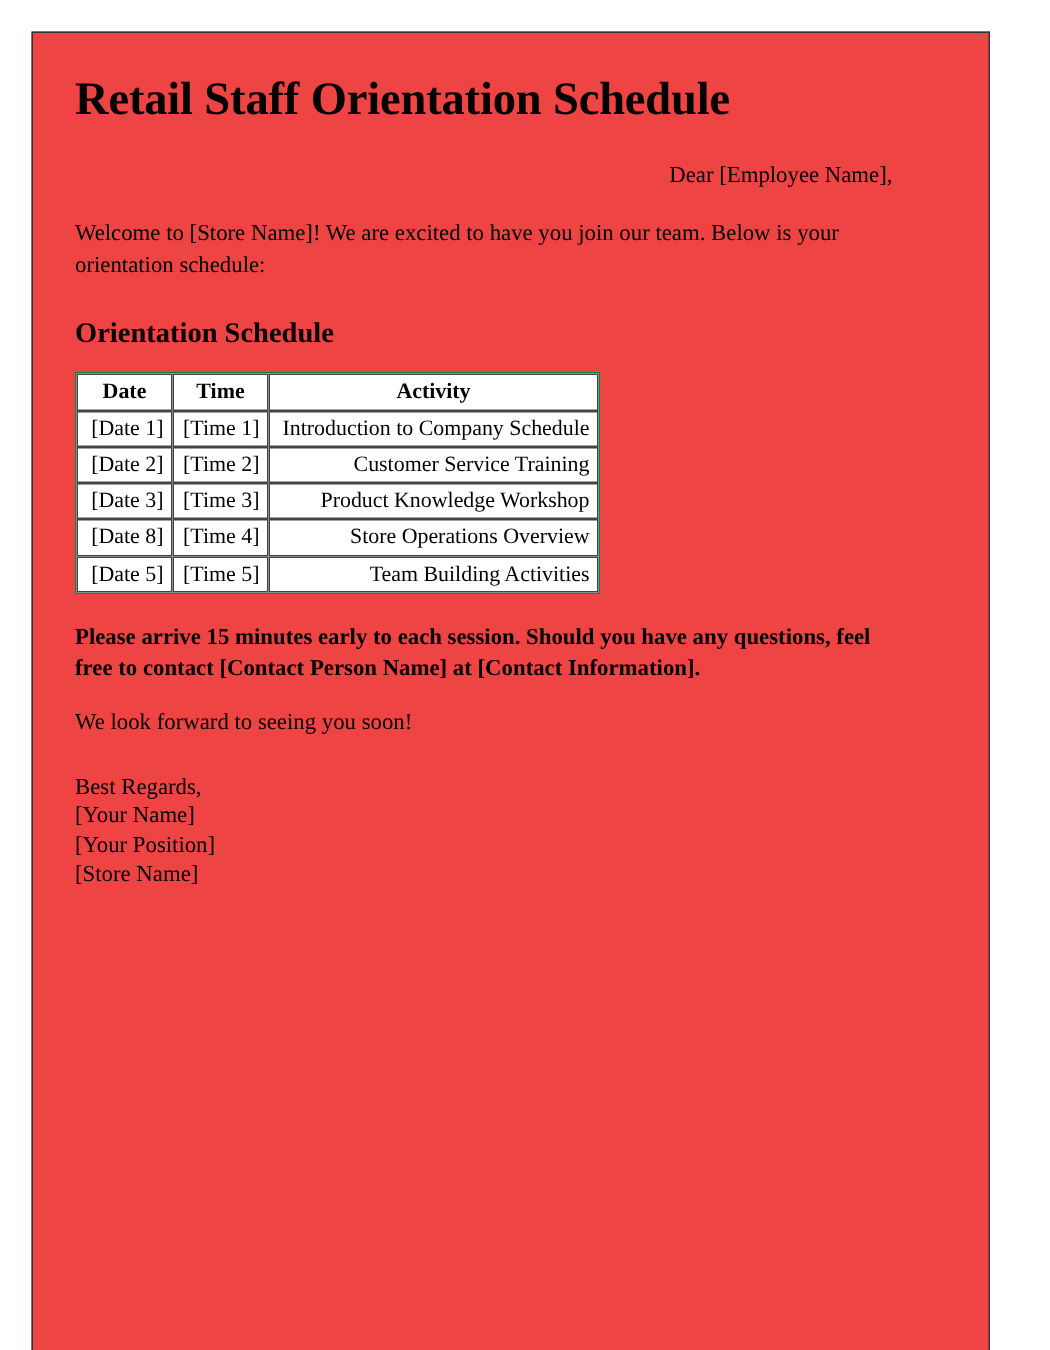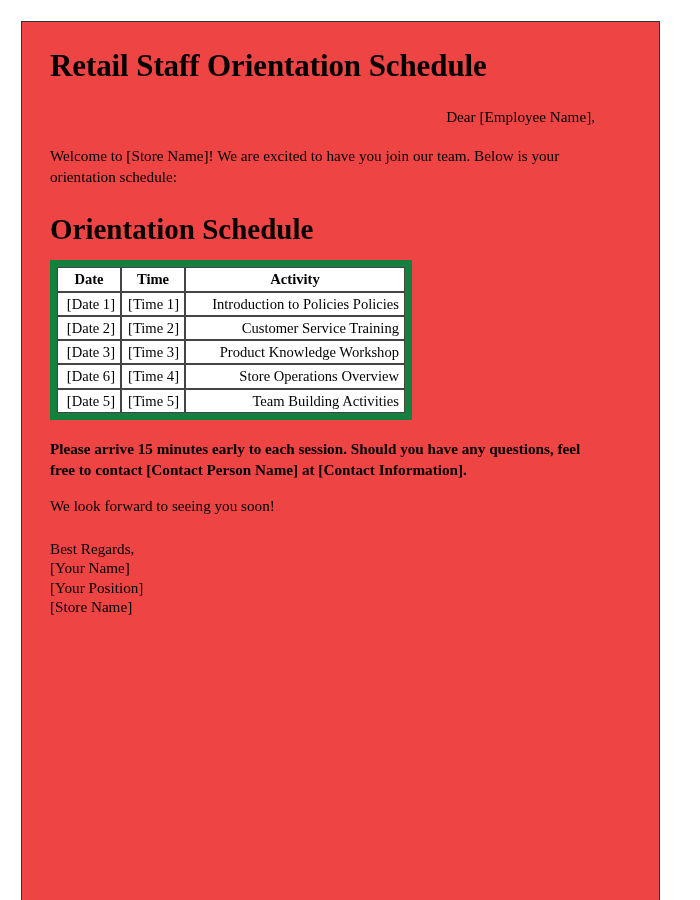--- a/index.html
+++ b/index.html
@@ -46,30 +46,30 @@
     margin: 0 0 14px 0;
     max-width: 545px;
   }
 
   .para.salutation {
     margin-bottom: 17px;
     text-align: right;
   }
 
   .section-title {
-    font-size: 29px;
+    font-size: 19px;
     font-weight: bold;
     line-height: 1.2;
     margin: 24px 0 14px 0;
   }
 
   table.schedule {
     border-collapse: separate;
     border-spacing: 0;
-    border: 7px solid #15803d;
+    border: 1px solid #15803d;
     margin: 0 0 18px 0;
     background: #ffffff;
   }
 
   table.schedule th,
   table.schedule td {
     border: 1px solid #444444;
     font-size: 14.6px;
     line-height: 1.25;
     padding: 2px 5px;
@@ -135,34 +135,34 @@
         <tr>
           <th class="col-date">Date</th>
           <th class="col-time">Time</th>
           <th class="col-activity">Activity</th>
         </tr>
       </thead>
       <tbody>
         <tr>
           <td class="col-date">[Date 1]</td>
           <td class="col-time">[Time 1]</td>
-          <td class="col-activity">Introduction to Policies Policies</td>
+          <td class="col-activity">Introduction to Company Schedule</td>
         </tr>
         <tr>
           <td class="col-date">[Date 2]</td>
           <td class="col-time">[Time 2]</td>
           <td class="col-activity">Customer Service Training</td>
         </tr>
         <tr>
           <td class="col-date">[Date 3]</td>
           <td class="col-time">[Time 3]</td>
           <td class="col-activity">Product Knowledge Workshop</td>
         </tr>
         <tr>
-          <td class="col-date">[Date 6]</td>
+          <td class="col-date">[Date 8]</td>
           <td class="col-time">[Time 4]</td>
           <td class="col-activity">Store Operations Overview</td>
         </tr>
         <tr>
           <td class="col-date">[Date 5]</td>
           <td class="col-time">[Time 5]</td>
           <td class="col-activity">Team Building Activities</td>
         </tr>
       </tbody>
     </table>

